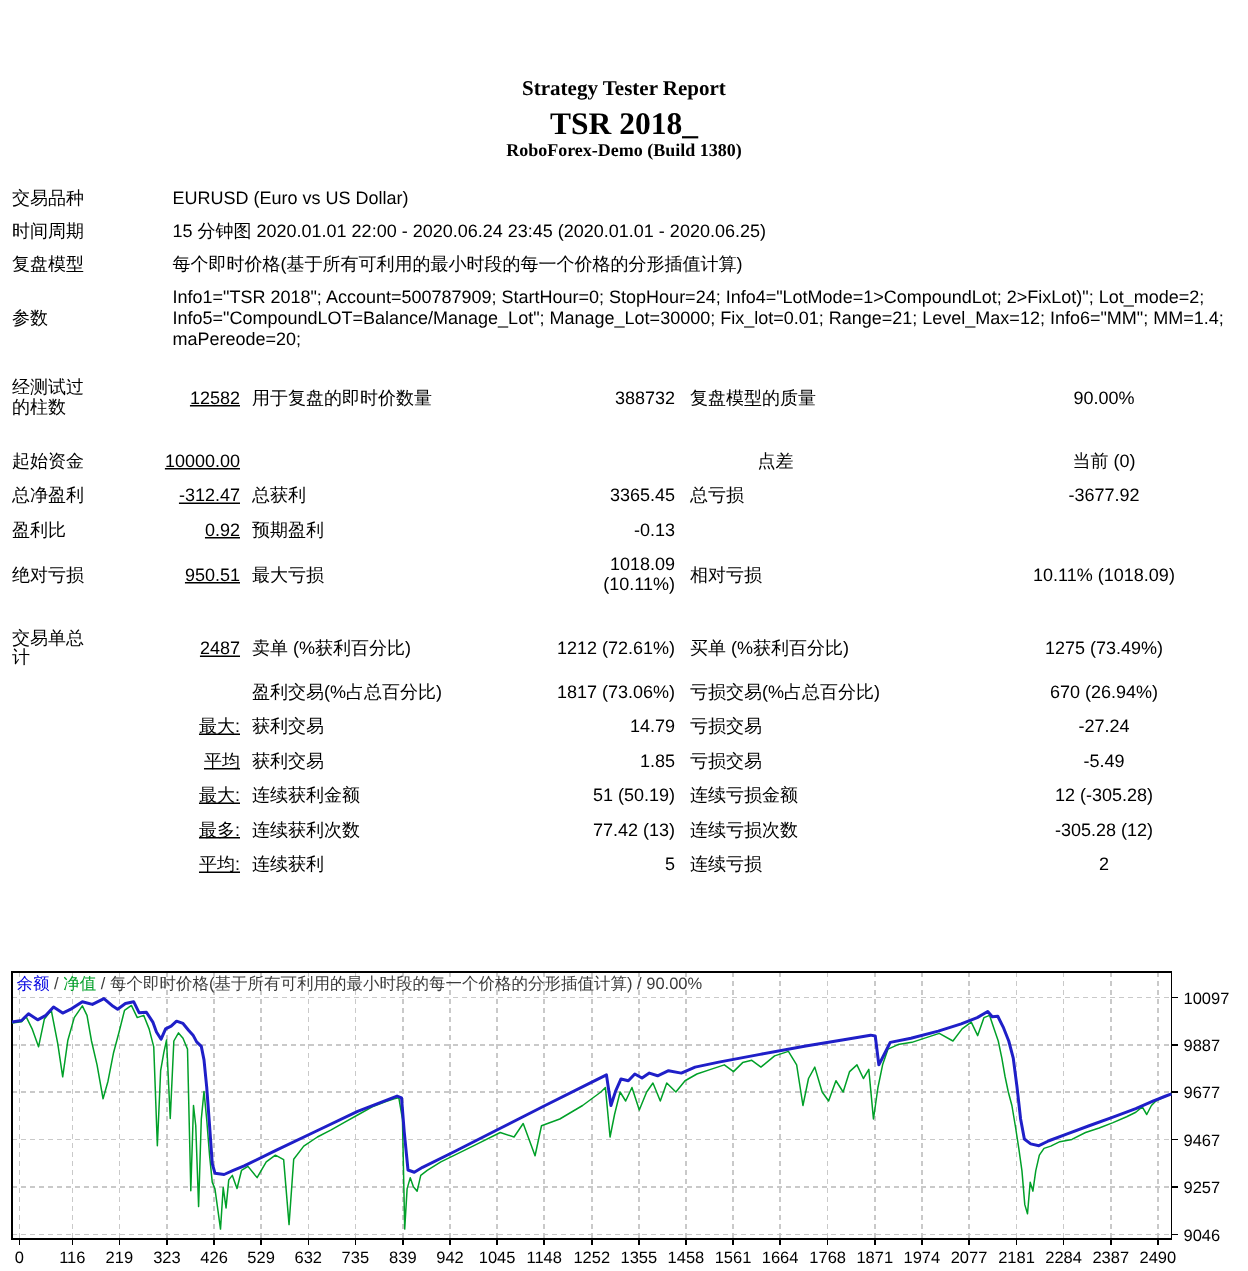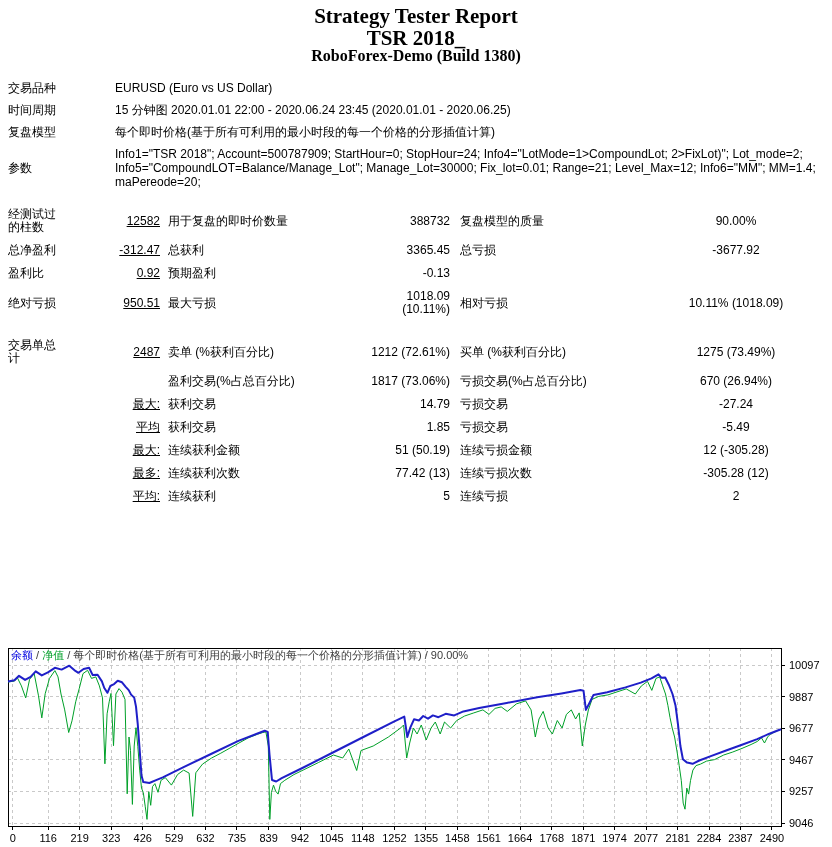--- a/index.html
+++ b/index.html
@@ -1,21 +1,21 @@
 <!DOCTYPE html>
 <html><head>
 <meta charset="utf-8">
 <style>
   html,body{margin:0;padding:0;background:#fff;}
   body{width:832px;height:847px;position:relative;overflow:hidden;
        font-family:"Liberation Sans",sans-serif;font-size:12px;color:#000;}
   .header{text-align:center;font-family:"Liberation Serif",serif;font-weight:bold;padding-top:4px;}
-  .title{font-size:21px;line-height:24px;}
+  .title{font-size:14px;line-height:24px;margin-top:44px;}
   .subtitle{font-size:21px;line-height:20px;}
-  .server{font-size:16px;line-height:16px;}
+  .server{font-size:12px;line-height:16px;}
   table{border-collapse:collapse;}
   td{box-sizing:border-box;vertical-align:middle;}
   #info-table{margin:13px 0 0 8px;}
   #info-table td{padding:4px 0;line-height:14px;}
   #info-table td.ilabel{width:107px;}
   #info-table td.ivalue{width:709px;}
   #stats-table{margin:10px 0 16px 8px;table-layout:fixed;width:816px;}
   #stats-table td{padding:5px 0;line-height:13px;}
   #stats-table td.c1{width:60px;padding-right:8px;}
   #stats-table td.c2{width:92px;text-align:right;text-decoration:underline;}
@@ -65,20 +65,28 @@
   </table>
 <table id="stats-table">
     <tbody>
       <tr>
         <td class="c1">经测试过的柱数</td>
         <td class="c2">12582</td>
         <td class="c3">用于复盘的即时价数量</td>
         <td class="c4">388732</td>
         <td class="c5">复盘模型的质量</td>
         <td class="c6">90.00%</td>
+      </tr>
+      <tr class="sec-start">
+        <td class="c1">起始资金</td>
+        <td class="c2">10000.00</td>
+        <td class="c3"></td>
+        <td class="c4"></td>
+        <td class="c5 indent">点差</td>
+        <td class="c6">当前 (0)</td>
       </tr>
       <tr>
         <td class="c1">总净盈利</td>
         <td class="c2">-312.47</td>
         <td class="c3">总获利</td>
         <td class="c4">3365.45</td>
         <td class="c5">总亏损</td>
         <td class="c6">-3677.92</td>
       </tr>
       <tr>

